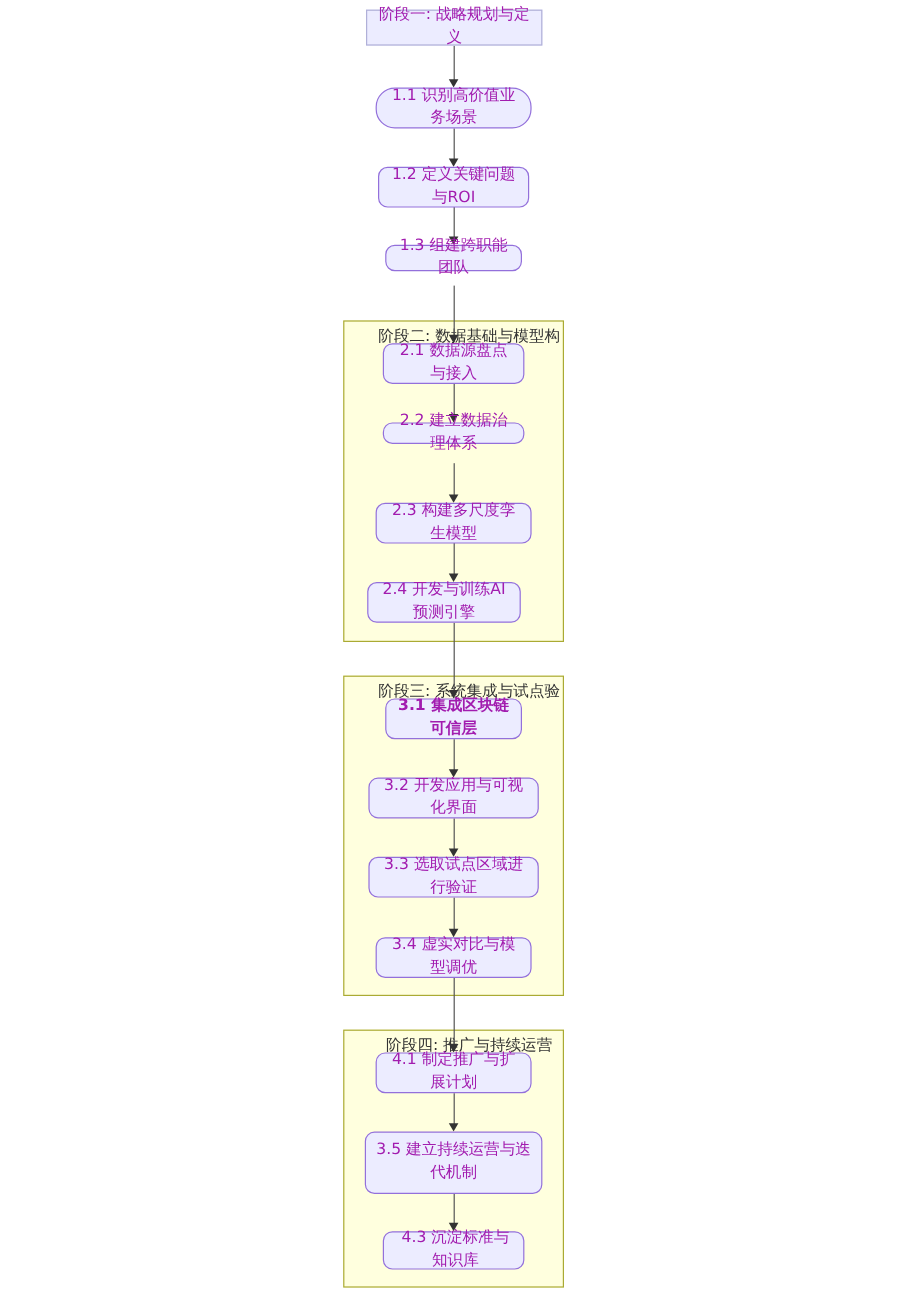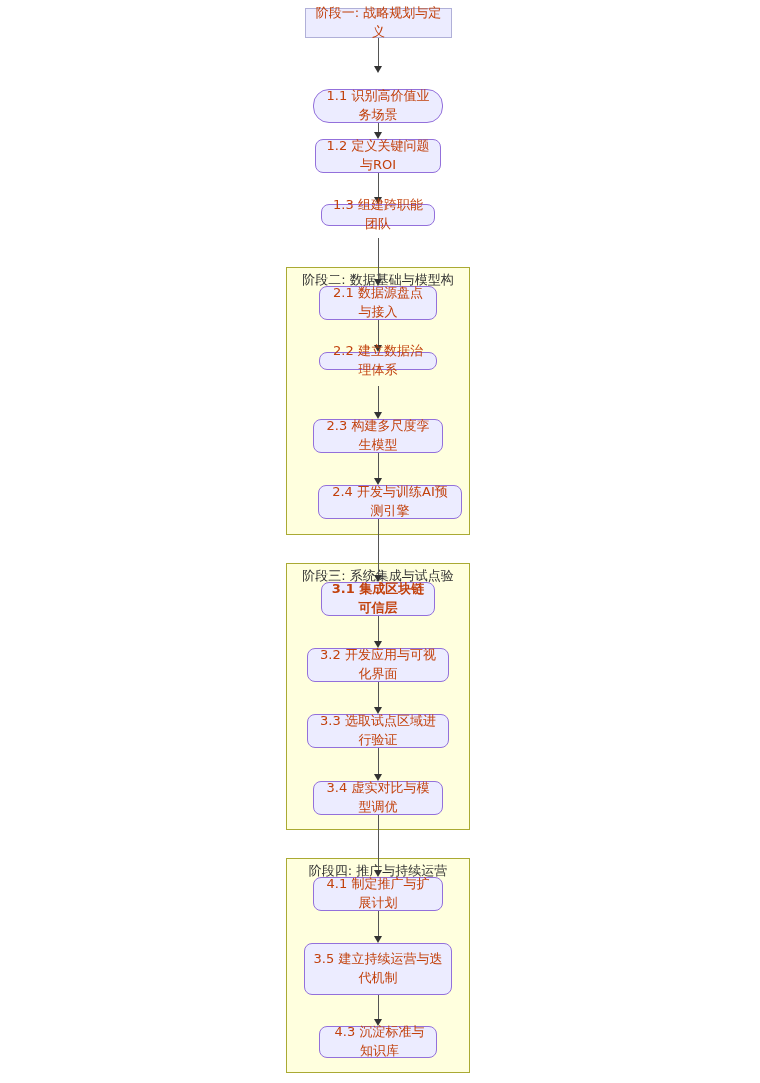--- a/index.html
+++ b/index.html
@@ -14,20 +14,21 @@
     height: 1083px;
     background: #ffffff;
     overflow: hidden;
   }
   
   .container {
     position: absolute;
     background: #FFFFDE;
     border: 1px solid #AAAA33;
     box-sizing: border-box;
+    padding-left: 13px;
   }
   .container-title {
     position: absolute;
     width: 100%;
     top: 3px;
     text-align: center;
     font-size: 13px;
     color: #333333;
     white-space: nowrap;
   }
@@ -35,21 +36,21 @@
   .node {
     position: absolute;
     background: #ECECFF;
     border: 1px solid #9370DB;
     box-sizing: border-box;
     display: flex;
     align-items: center;
     justify-content: center;
     text-align: center;
     font-size: 13px;
-    color: #c2410c;
+    color: #a21caf;
     line-height: 1.45;
     padding: 2px 8px;
   }
   .node.rounded { border-radius: 8px; }
   .node.square  {
     border-radius: 0;
     border: 1px solid #b0b0d8;
   }
   
   .arrow {
@@ -145,33 +146,33 @@
       <div class="line"></div>
       <div class="head"></div>
     </div>
   <div class="arrow" style="left:378px; top:995px; height:31px;">
       <div class="line"></div>
       <div class="head"></div>
     </div>
 
   <div class="node square" style="left:305px; top:8px; width:147px; height:30px;">阶段一: 战略规划与定义</div>
 
-  <div class="node rounded" style="left:313px; top:89px; width:130px; height:34px;border-radius:16px;">1.1 识别高价值业务场景</div>
+  <div class="node rounded" style="left:313px; top:73px; width:130px; height:34px;border-radius:16px;">1.1 识别高价值业务场景</div>
 
   <div class="node rounded" style="left:315px; top:139px; width:126px; height:34px;">1.2 定义关键问题与ROI</div>
 
   <div class="node rounded" style="left:321px; top:204px; width:114px; height:22px;">1.3 组建跨职能团队</div>
 
   <div class="node rounded" style="left:319px; top:286px; width:118px; height:34px;">2.1 数据源盘点与接入</div>
 
   <div class="node rounded" style="left:319px; top:352px; width:118px; height:18px;">2.2 建立数据治理体系</div>
 
   <div class="node rounded" style="left:313px; top:419px; width:130px; height:34px;">2.3 构建多尺度孪生模型</div>
 
-  <div class="node rounded" style="left:306px; top:485px; width:144px; height:34px;margin-left:12px;">2.4 开发与训练AI预测引擎</div>
+  <div class="node rounded" style="left:306px; top:485px; width:128px; height:34px;">2.4 开发与训练AI预测引擎</div>
 
   <div class="node rounded" style="left:321px; top:582px; width:114px; height:34px;font-weight:bold;">3.1 集成区块链可信层</div>
 
   <div class="node rounded" style="left:307px; top:648px; width:142px; height:34px;">3.2 开发应用与可视化界面</div>
 
   <div class="node rounded" style="left:307px; top:714px; width:142px; height:34px;">3.3 选取试点区域进行验证</div>
 
   <div class="node rounded" style="left:313px; top:781px; width:130px; height:34px;">3.4 虚实对比与模型调优</div>
 
   <div class="node rounded" style="left:313px; top:877px; width:130px; height:34px;">4.1 制定推广与扩展计划</div>

